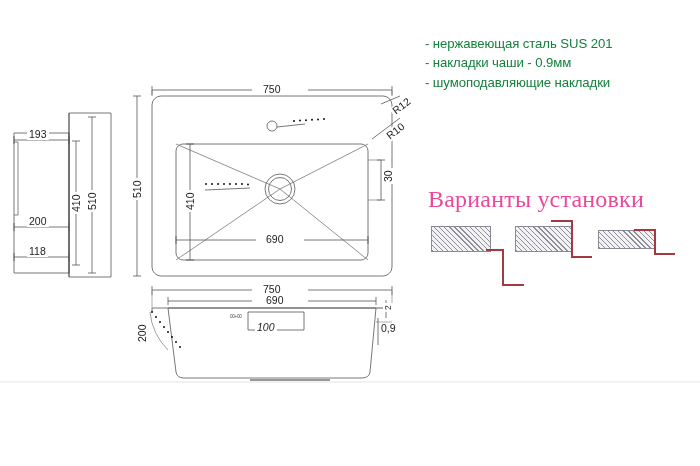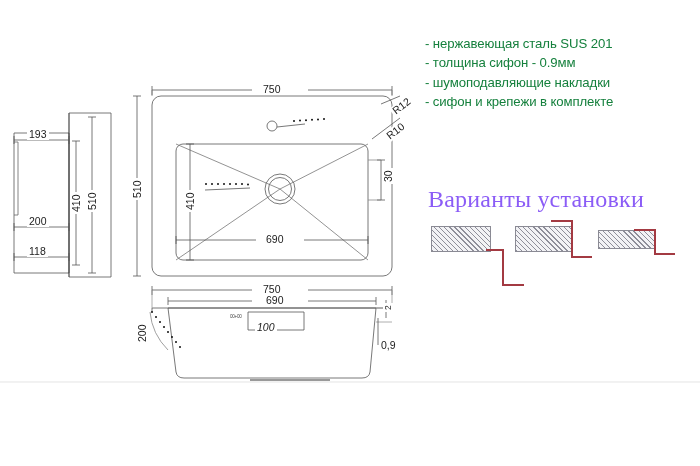--- a/index.html
+++ b/index.html
@@ -26,21 +26,21 @@
     white-space:nowrap;
     letter-spacing:-0.1px;
   }
 
   
   .install-title{
     position:absolute;
     left:428px; top:186px;
     font-family:"Liberation Serif", serif;
     font-size:24px;
-    color:#8b5cf6;
+    color:#ec4899;
     white-space:nowrap;
     letter-spacing:0.2px;
   }
 
   
   .variant{position:absolute;}
   .vbox{
     position:absolute;
     border:1.4px solid #8a8a94;
     box-sizing:border-box;
@@ -192,23 +192,22 @@
       <path d="M376,308 L392,308" stroke="#999"></path>
       <path d="M386,300 L386,318"></path>
       <path d="M376,322 L392,322" stroke="#999"></path>
       <path d="M378,318 L378,345"></path>
     </g>
   </g>
 </svg>
 
 <div class="spec-list">
   <div class="spec-line">- нержавеющая сталь SUS 201</div>
-  <div class="spec-line">- толщина сифон - 0.9мм</div>
+  <div class="spec-line">- накладки чаши - 0.9мм</div>
   <div class="spec-line">- шумоподавляющие накладки</div>
-  <div class="spec-line">- сифон и крепежи в комплекте</div>
 </div>
 
 <div class="install-title">Варианты установки</div>
 
 <div class="variant">
   <div class="vbox" style="left:431px;top:226px;width:60px;height:26px;"></div>
   <div class="vline" style="left:486px;top:249px;width:18px;height:2.2px;"></div>
   <div class="vline" style="left:502px;top:249px;width:2.2px;height:37px;"></div>
   <div class="vline" style="left:502px;top:284px;width:22px;height:2.2px;"></div>
 </div>
@@ -240,13 +239,13 @@
 <span class="lbl diag" style="left:389px;top:109px;">R12</span>
 <span class="lbl diag" style="left:383px;top:134px;">R10</span>
 <span class="lbl rot" style="left:383px;top:184px;">30</span>
 
 <span class="lbl" style="left:261px;top:284px;">750</span>
 <span class="lbl" style="left:264px;top:295px;">690</span>
 <span class="lbl rot" style="left:137px;top:344px;">200</span>
 <span class="lbl tiny" style="left:228px;top:311px;">00+00</span>
 <span class="lbl" style="left:255px;top:322px;font-style:italic;">100</span>
 <span class="lbl rot sm" style="left:383px;top:312px;">2</span>
-<span class="lbl" style="left:379px;top:340px;">0,9</span>
+<span class="lbl" style="left:379px;top:323px;">0,9</span>
 
 </body></html>

